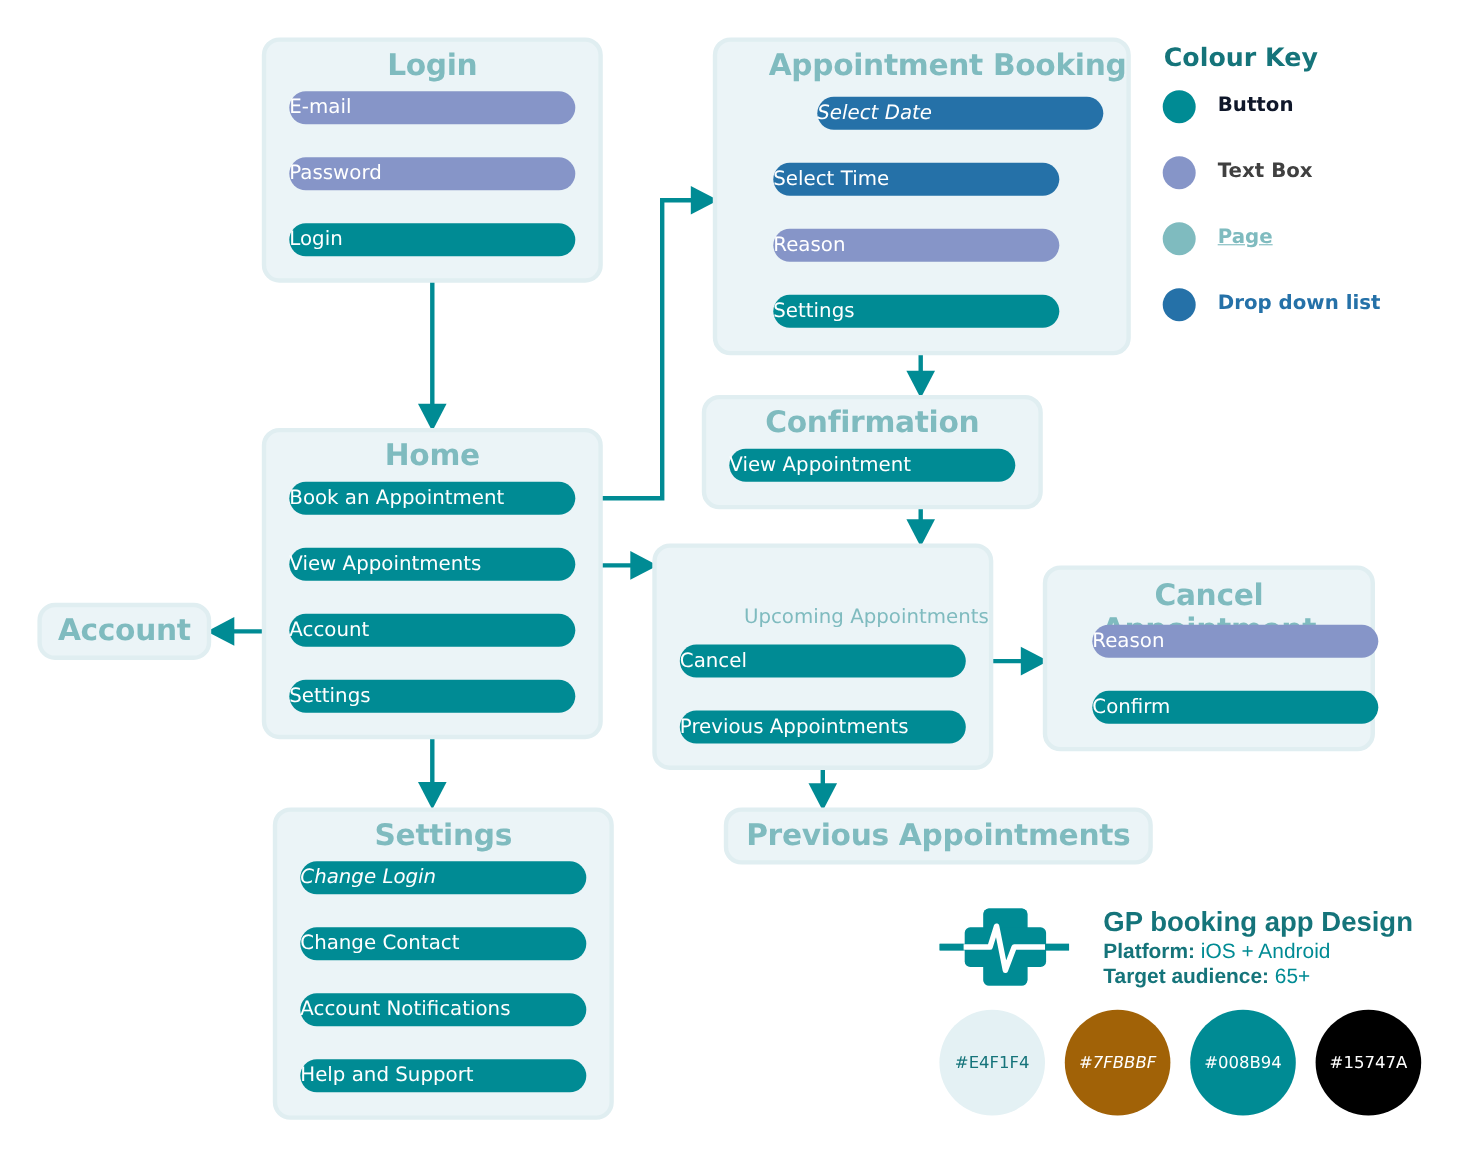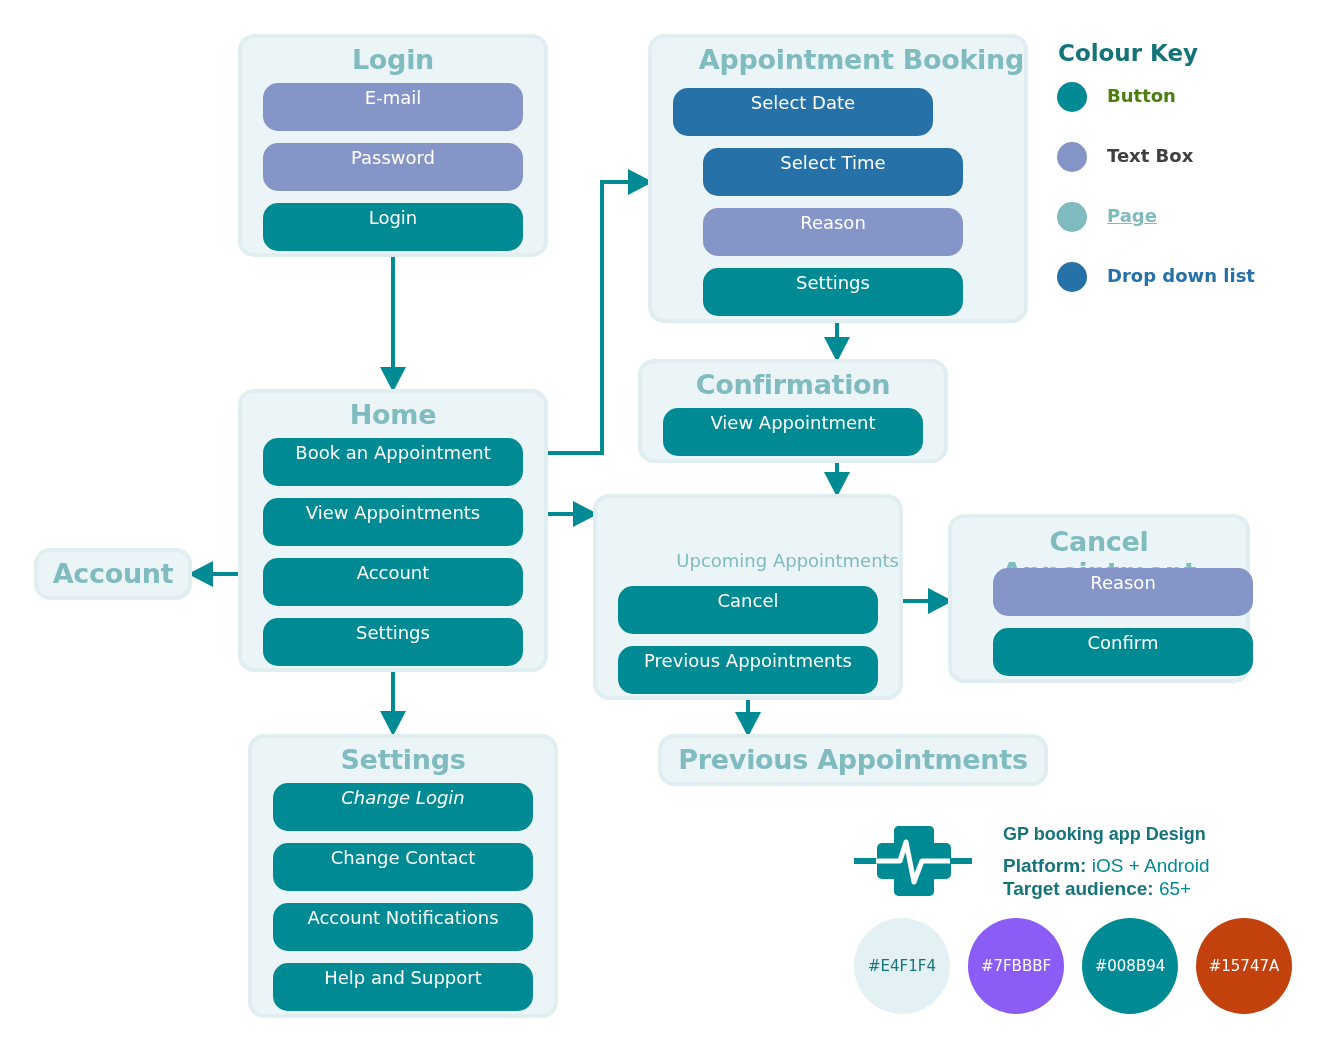--- a/index.html
+++ b/index.html
@@ -1,30 +1,30 @@
 <!DOCTYPE html>
 <html><head>
 <meta charset="utf-8">
 <style>
   html, body { margin:0; padding:0; background:#ffffff; }
   body { width:1330px; height:1050px; position:relative; overflow:hidden;
          font-family:"DejaVu Sans", sans-serif; }
   .page { position:absolute; background:#ebf4f7; border:4px solid #e0eef1; border-radius:16px; box-sizing:border-box; }
   .page-title { position:absolute; left:0; right:0; text-align:center; color:#7fbbbf; font-weight:bold; font-size:27px; letter-spacing:-0.3px; }
   .page-sub { position:absolute; left:0; right:0; text-align:center; color:#7fbbbf; font-size:18px; }
-  .pill { position:absolute; height:48px; border-radius:15px; color:#ffffff; font-size:18px; text-align:center; line-height:30px; white-space:nowrap; }
+  .pill { position:absolute; height:30px; border-radius:15px; color:#ffffff; font-size:18px; text-align:left; line-height:30px; white-space:nowrap; }
   .btn { background:#008b94; }
   .txt { background:#8695c8; }
   .dd { background:#2571a8; }
   svg.arrows { position:absolute; left:0; top:0; }
   .key-title { position:absolute; left:1058px; top:40px; color:#15747a; font-weight:bold; font-size:23px; }
   .key-row { position:absolute; left:1057px; height:30px; }
   .key-dot { position:absolute; left:0; top:0; width:30px; height:30px; border-radius:50%; }
   .key-label { position:absolute; left:50px; top:3px; font-weight:bold; font-size:18px; white-space:nowrap; }
-  .brand-title { position:absolute; left:1003px; top:824px; color:#15747a; font-family:"Liberation Sans", sans-serif; font-weight:bold; font-size:18px; white-space:nowrap; }
+  .brand-title { position:absolute; left:1003px; top:824px; color:#15747a; font-family:"Liberation Sans", sans-serif; font-weight:bold; font-size:25px; white-space:nowrap; }
   .brand-line { position:absolute; left:1003px; color:#008b94; font-family:"Liberation Sans", sans-serif; font-size:19px; white-space:nowrap; }
   .brand-line b { color:#15747a; }
   .swatch { position:absolute; top:918px; width:96px; height:96px; border-radius:50%; text-align:center; line-height:96px; font-size:15px; }
 </style>
 </head>
 <body>
 
 <svg class="arrows" width="1330" height="1050">
   <g fill="none" stroke="#008b94" stroke-width="4">
     <path d="M393 232 V372"></path>
@@ -73,21 +73,21 @@
   <div class="page-title" style="top:6px;">Settings</div>
 </div>
 <div class="pill btn" style="left:273px;top:783px;width:260px;font-style:italic;">Change Login</div>
 <div class="pill btn" style="left:273px;top:843px;width:260px;">Change Contact</div>
 <div class="pill btn" style="left:273px;top:903px;width:260px;">Account Notifications</div>
 <div class="pill btn" style="left:273px;top:963px;width:260px;">Help and Support</div>
 
 <div class="page" style="left:648px;top:34px;width:380px;height:289px;">
   <div class="page-title" style="top:6px;text-align:right;">Appointment Booking</div>
 </div>
-<div class="pill dd" style="left:673px;top:88px;width:260px;">Select Date</div>
+<div class="pill dd" style="left:743px;top:88px;width:260px;font-style:italic;">Select Date</div>
 <div class="pill dd" style="left:703px;top:148px;width:260px;">Select Time</div>
 <div class="pill txt" style="left:703px;top:208px;width:260px;">Reason</div>
 <div class="pill btn" style="left:703px;top:268px;width:260px;">Settings</div>
 
 <div class="page" style="left:638px;top:359px;width:310px;height:104px;">
   <div class="page-title" style="top:6px;">Confirmation</div>
 </div>
 <div class="pill btn" style="left:663px;top:408px;width:260px;">View Appointment</div>
 
 <div class="page" style="left:593px;top:494px;width:310px;height:206px;">
@@ -102,21 +102,21 @@
 <div class="pill txt" style="left:993px;top:568px;width:260px;">Reason</div>
 <div class="pill btn" style="left:993px;top:628px;width:260px;">Confirm</div>
 
 <div class="page" style="left:658px;top:734px;width:390px;height:52px;">
   <div class="page-title" style="top:6px;">Previous Appointments</div>
 </div>
 
 <div class="key-title">Colour Key</div>
 <div class="key-row" style="top:82px;">
   <span class="key-dot" style="background:#008b94;"></span>
-  <span class="key-label" style="color:#4d7c0f;">Button</span>
+  <span class="key-label" style="color:#0f172a;">Button</span>
 </div>
 <div class="key-row" style="top:142px;">
   <span class="key-dot" style="background:#8695c8;"></span>
   <span class="key-label" style="color:#404040;">Text Box</span>
 </div>
 <div class="key-row" style="top:202px;">
   <span class="key-dot" style="background:#7fbbbf;"></span>
   <span class="key-label" style="color:#7fbbbf;text-decoration:underline;">Page</span>
 </div>
 <div class="key-row" style="top:262px;">
@@ -136,15 +136,15 @@
 
 <div class="brand-title">GP booking app Design</div>
 <div class="brand-line" style="top:855px;">
   <b>Platform:</b><span> iOS + Android</span>
 </div>
 <div class="brand-line" style="top:878px;">
   <b>Target audience:</b><span> 65+</span>
 </div>
 
 <div class="swatch" style="left:854px;background:#e4f1f4;color:#15747a;">#E4F1F4</div>
-<div class="swatch" style="left:968px;background:#8b5cf6;color:#ffffff;">#7FBBBF</div>
+<div class="swatch" style="left:968px;background:#a16207;color:#ffffff;font-style:italic;">#7FBBBF</div>
 <div class="swatch" style="left:1082px;background:#008b94;color:#ffffff;">#008B94</div>
-<div class="swatch" style="left:1196px;background:#c2410c;color:#ffffff;">#15747A</div>
+<div class="swatch" style="left:1196px;background:#000000;color:#ffffff;">#15747A</div>
 
 </body></html>

